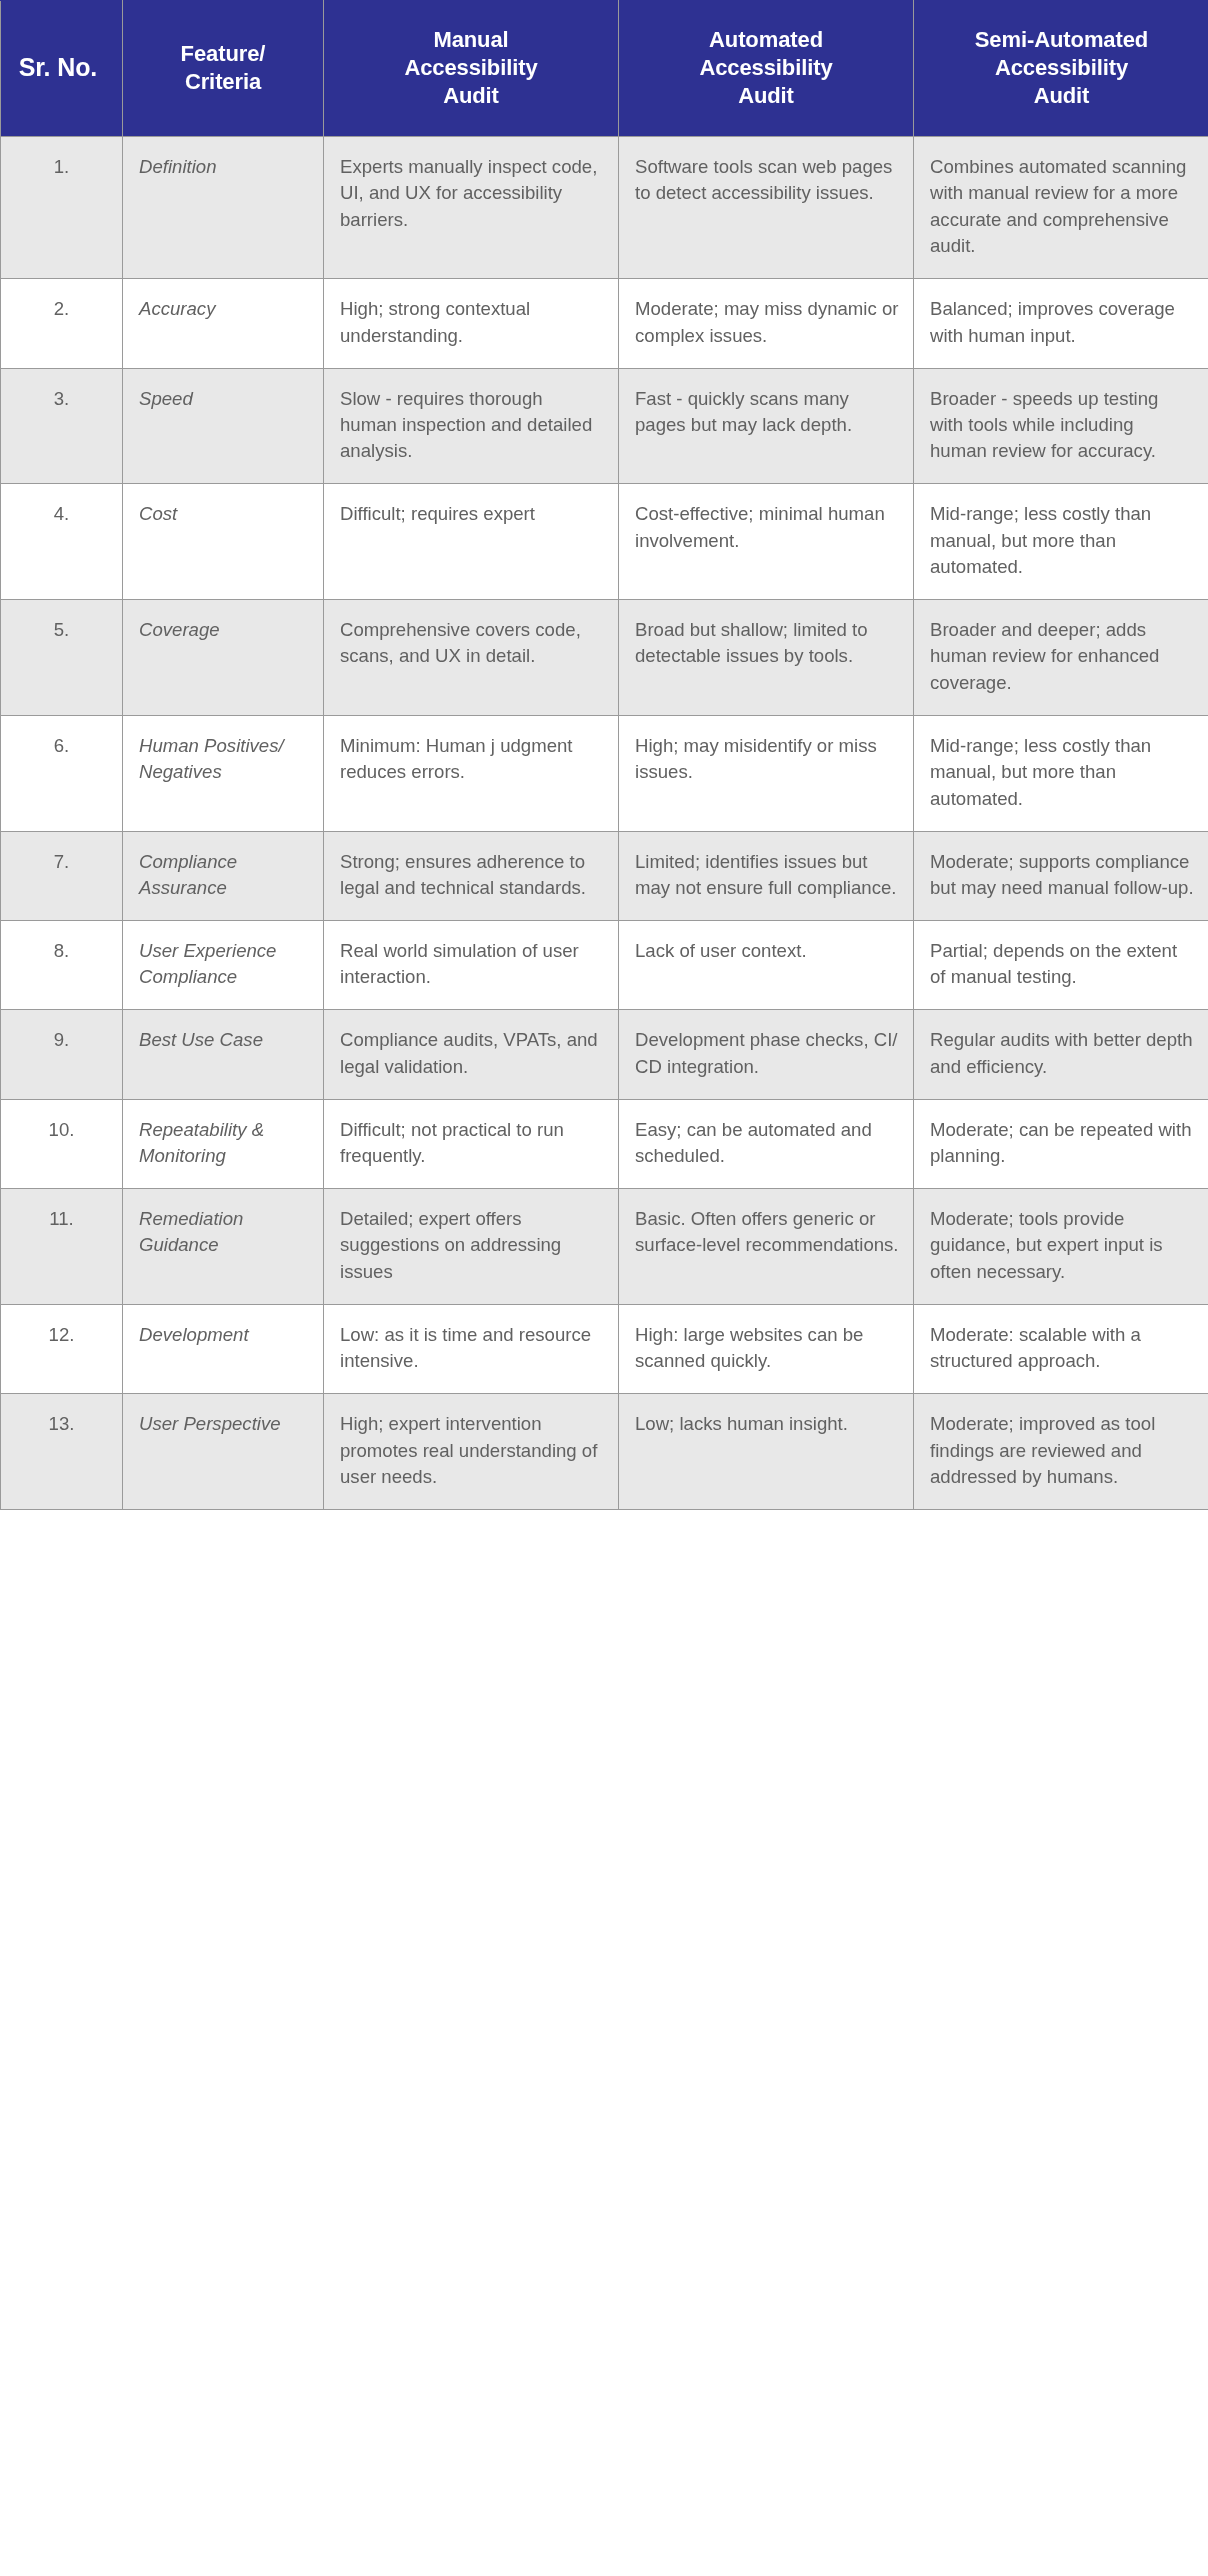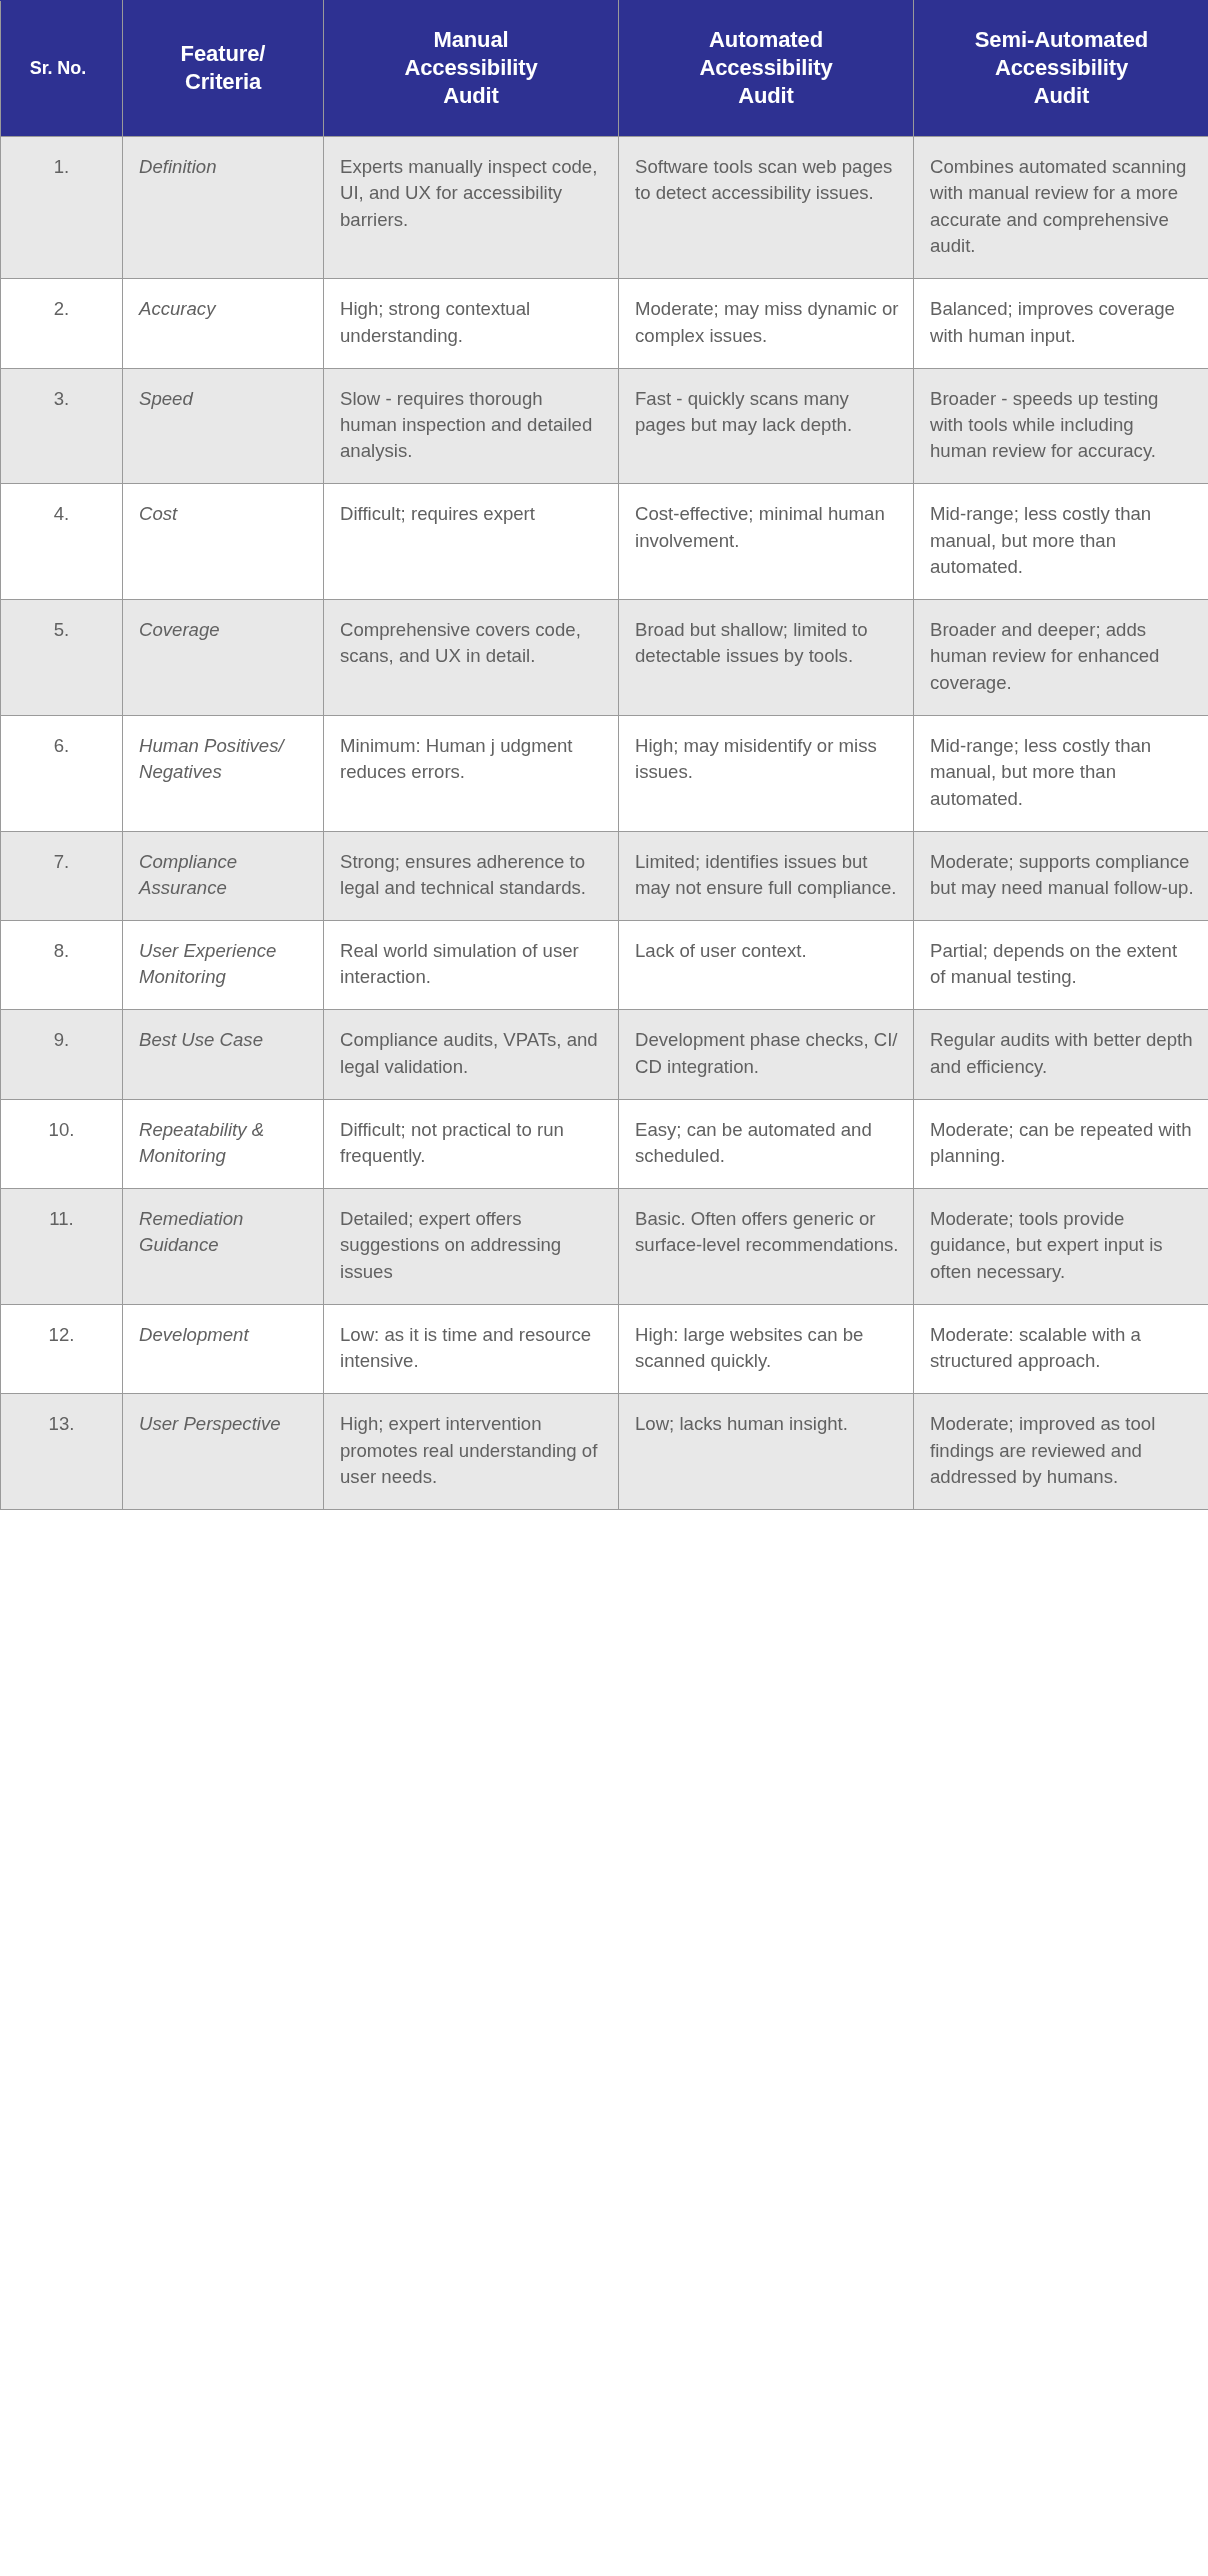--- a/index.html
+++ b/index.html
@@ -40,21 +40,21 @@
     letter-spacing: -0.1px;
     text-align: center;
     vertical-align: middle;
     padding: 16px 13px 17px 13px;
     border: 1.4px solid #9a9a9a;
     border-top: 1.4px solid #2E3192;
     height: 136px;
     box-sizing: border-box;
   }
   thead th.sr-head {
-    font-size: 18px;
+    font-size: 25px;
     padding-left: 0;
     padding-right: 7.2px;
   }
 
   tbody td {
     border: 1.4px solid #9a9a9a;
     vertical-align: top;
     color: #616161;
     font-family: "Liberation Sans", sans-serif;
     font-size: 18.6px;
@@ -155,21 +155,21 @@
         </tr>
         <tr class="shaded" data-row="7">
           <td class="sr-cell"><span class="cell-text">7.</span></td>
           <td class="feature-cell"><span class="cell-text">Compliance Assurance</span></td>
           <td class="manual-cell"><span class="cell-text">Strong; ensures adherence to legal and technical standards.</span></td>
           <td class="auto-cell"><span class="cell-text">Limited; identifies issues but may not ensure full compliance.</span></td>
           <td class="semi-cell"><span class="cell-text">Moderate; supports compliance but may need manual follow-up.</span></td>
         </tr>
         <tr class="plain" data-row="8">
           <td class="sr-cell"><span class="cell-text">8.</span></td>
-          <td class="feature-cell"><span class="cell-text">User Experience Monitoring</span></td>
+          <td class="feature-cell"><span class="cell-text">User Experience Compliance</span></td>
           <td class="manual-cell"><span class="cell-text">Real world simulation of user interaction.</span></td>
           <td class="auto-cell"><span class="cell-text">Lack of user context.</span></td>
           <td class="semi-cell"><span class="cell-text">Partial; depends on the extent of manual testing.</span></td>
         </tr>
         <tr class="shaded" data-row="9">
           <td class="sr-cell"><span class="cell-text">9.</span></td>
           <td class="feature-cell"><span class="cell-text">Best Use Case</span></td>
           <td class="manual-cell"><span class="cell-text">Compliance audits, VPATs, and legal validation.</span></td>
           <td class="auto-cell"><span class="cell-text">Development phase checks, CI/ CD integration.</span></td>
           <td class="semi-cell"><span class="cell-text">Regular audits with better depth and efficiency.</span></td>

